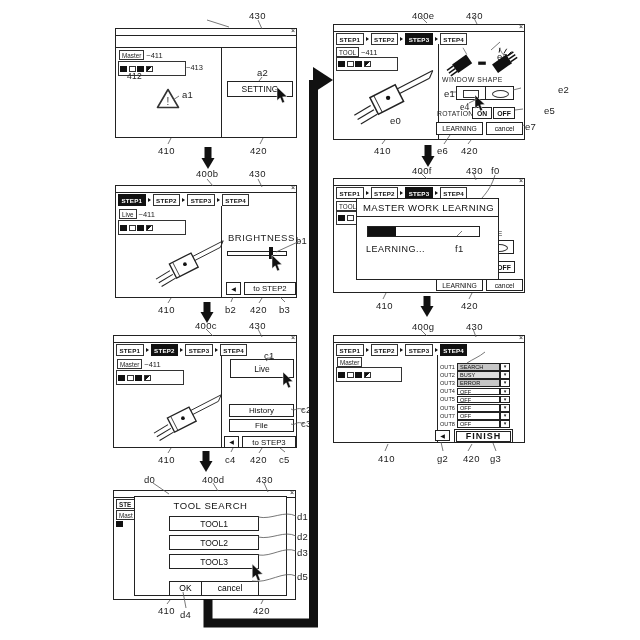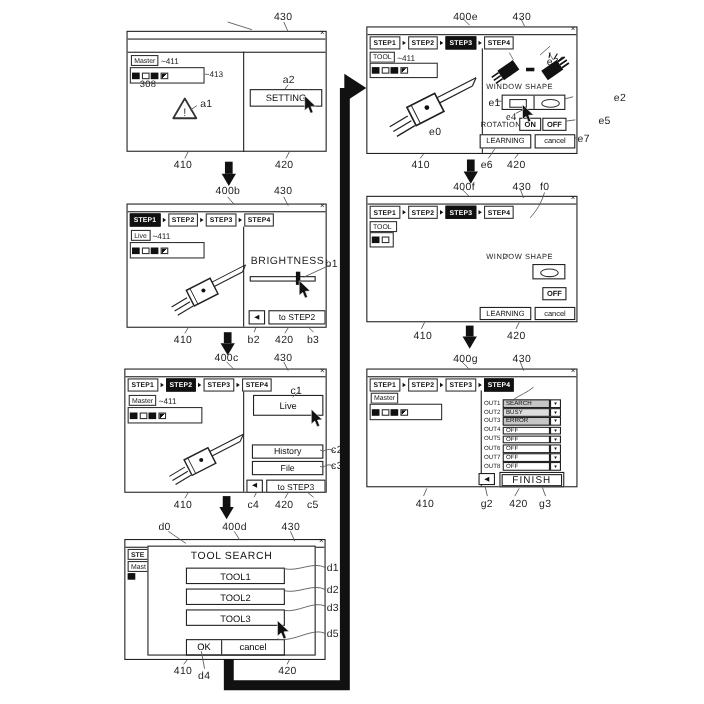--- a/index.html
+++ b/index.html
@@ -91,21 +91,21 @@
     <span class="srcbox">Master</span>
     <span class="numref">~411</span>
   </div>
   <div class="icons" style="left:2px;top:32px;width:64px;height:11px;">
     <span class="ic dark"></span>
     <span class="ic lite"></span>
     <span class="ic dark"></span>
     <span class="ic half"></span>
   </div>
   <span class="numref" style="position:absolute;left:70px;top:34px;">~413</span>
-  <div class="ref" style="left:11px;top:42px;font-size:8.5px;">308</div>
+  <div class="ref" style="left:11px;top:42px;font-size:8.5px;">412</div>
   <div class="divider" style="left:105px;top:18px;height:91px;"></div>
   <svg class="cursor" style="left:40px;top:59px;" width="24" height="21">
         <use href="#sym-warn"></use>
       </svg>
   <div class="ref" style="left:66px;top:60px;text-align:right;">a1</div>
   <div class="ref" style="left:141px;top:38px;">a2</div>
   <div class="btn" style="left:111px;top:52px;width:66px;height:16px;font-size:8.5px;line-height:15px;">SETTING</div>
   <svg class="cursor" style="left:160px;top:58px;" width="12" height="17">
         <use href="#sym-pointer"></use>
       </svg>
@@ -317,20 +317,29 @@
     <span class="ic dark"></span>
     <span class="ic lite"></span>
   </div>
   <div class="ref small" style="left:108px;top:51px;letter-spacing:0.5px;">WINDOW SHAPE</div>
   <div style="position:absolute;left:150px;top:61px;width:30px;height:14px;border:1px solid #222;box-sizing:border-box;">
     <div style="position:absolute;left:6px;top:3px;width:15px;height:6px;border:1px solid #333;border-radius:50%;"></div>
   </div>
   <div class="btn" style="left:159px;top:82px;width:22px;height:12px;font-size:6.8px;line-height:11px;font-weight:bold;">OFF</div>
   <div class="btn" style="left:102px;top:100px;width:47px;height:12px;font-size:6.8px;line-height:11px;">LEARNING</div>
   <div class="btn" style="left:152px;top:100px;width:37px;height:12px;font-size:6.8px;line-height:11px;">cancel</div>
+  <div class="dlg" style="left:22px;top:19px;width:143px;height:82px;">
+    <div style="position:absolute;left:6px;top:3px;font-size:9.5px;letter-spacing:0.4px;color:#111;white-space:nowrap;">MASTER WORK LEARNING</div>
+    <div style="position:absolute;left:0;top:17px;width:100%;border-top:1px solid #222;"></div>
+    <div style="position:absolute;left:10px;top:27px;width:113px;height:11px;border:1px solid #222;box-sizing:border-box;">
+      <div style="width:28px;height:100%;background:#111;"></div>
+    </div>
+    <div style="position:absolute;left:9px;top:45px;font-size:9px;letter-spacing:0.5px;color:#111;">LEARNING...</div>
+    <div class="ref" style="left:98px;top:44px;">f1</div>
+  </div>
 </div>
 <div class="ref" style="left:376px;top:300px;">410</div>
 <div class="ref" style="left:461px;top:300px;">420</div>
 
 <div class="ref" style="left:412px;top:321px;">400g</div>
 <div class="ref" style="left:466px;top:321px;">430</div>
 <div class="win" style="left:333px;top:335px;width:192px;height:108px;">
   <div class="tbar">
         <span class="xbtn">×</span>
       </div>
@@ -374,21 +383,21 @@
   <div class="outval" style="left:123px;top:68px;width:43px;height:7.6px;">OFF</div>
   <div class="ddbtn" style="left:166px;top:68px;width:10px;height:7.6px;">▼</div>
   <div class="outport" style="left:106px;top:76.7px;">OUT7</div>
   <div class="outval" style="left:123px;top:76.2px;width:43px;height:7.6px;">OFF</div>
   <div class="ddbtn" style="left:166px;top:76.2px;width:10px;height:7.6px;">▼</div>
   <div class="outport" style="left:106px;top:84.9px;">OUT8</div>
   <div class="outval" style="left:123px;top:84.4px;width:43px;height:7.6px;">OFF</div>
   <div class="ddbtn" style="left:166px;top:84.4px;width:10px;height:7.6px;">▼</div>
   <div class="btn" style="left:101px;top:94px;width:15px;height:11px;font-size:6px;line-height:10px;">◀</div>
   <div class="btn" style="left:120px;top:93px;width:59px;height:14px;">
-    <div style="margin:1px;border:1px solid #222;font-size:9px;font-weight:normal;line-height:9px;letter-spacing:1px;">FINISH</div>
+    <div style="margin:1px;border:1px solid #222;font-size:9px;font-weight:bold;line-height:9px;letter-spacing:1px;">FINISH</div>
   </div>
 </div>
 <div class="ref" style="left:378px;top:453px;">410</div>
 <div class="ref" style="left:437px;top:453px;">g2</div>
 <div class="ref" style="left:463px;top:453px;">420</div>
 <div class="ref" style="left:490px;top:453px;">g3</div>
 
 <svg class="overlay" width="640" height="640" viewBox="0 0 640 640">
   <g fill="#111" stroke="#111">
     <path d="M208,147 V158" stroke-width="7" fill="none"></path>

